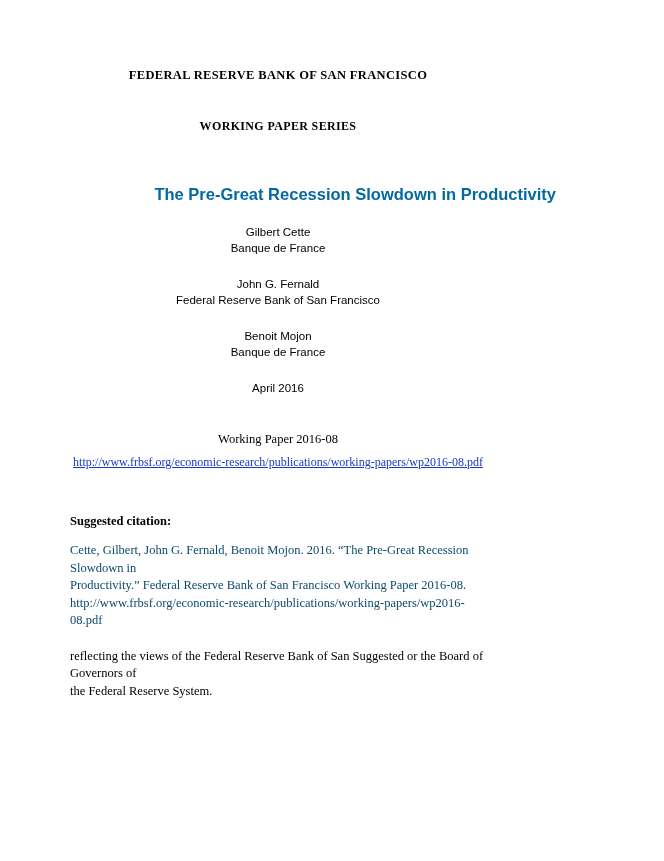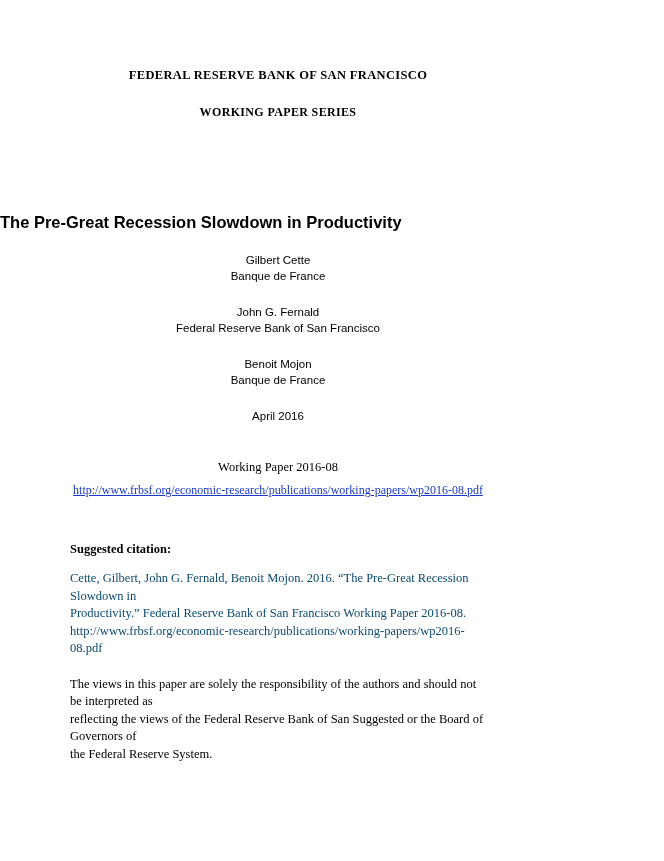--- a/index.html
+++ b/index.html
@@ -33,32 +33,32 @@
     font-size: 12.5px;
     font-weight: bold;
     letter-spacing: 0.35px;
     color: #000;
   }
   .masthead-line2 {
     font-family: "Liberation Serif", serif;
     font-size: 12px;
     font-weight: bold;
     letter-spacing: 0.35px;
-    margin-top: 22px;
+    margin-top: 36px;
     color: #000;
   }
 
   
   .paper-title {
-    text-align: left;
-    margin-top: 93px;
+    text-align: right;
+    margin-top: 51px;
     font-family: "Liberation Sans", sans-serif;
     font-size: 16.5px;
     font-weight: bold;
-    color: #000000;
+    color: #0369a1;
   }
 
   
   .authors {
     margin-top: 20px;
     text-align: center;
   }
   .author-block {
     margin-top: 20px;
   }
@@ -175,19 +175,18 @@
   <div class="citation-wrap">
     <div class="citation-heading">Suggested citation:</div>
 
     <div class="citation-body">
       <span class="line">Cette, Gilbert, John G. Fernald, Benoit Mojon. 2016. “The Pre-Great Recession Slowdown in</span>
       <span class="line">Productivity.” Federal Reserve Bank of San Francisco Working Paper 2016-08.</span>
       <span class="line">http://www.frbsf.org/economic-research/publications/working-papers/wp2016-08.pdf</span>
     </div>
 
     <div class="disclaimer">
-      <span class="line">The views in this paper are solely the responsibility of the authors and should not be interpreted as</span>
       <span class="line">reflecting the views of the Federal Reserve Bank of San Suggested or the Board of Governors of</span>
       <span class="line">the Federal Reserve System.</span>
     </div>
   </div>
 
 </div>
 
 </body></html>

